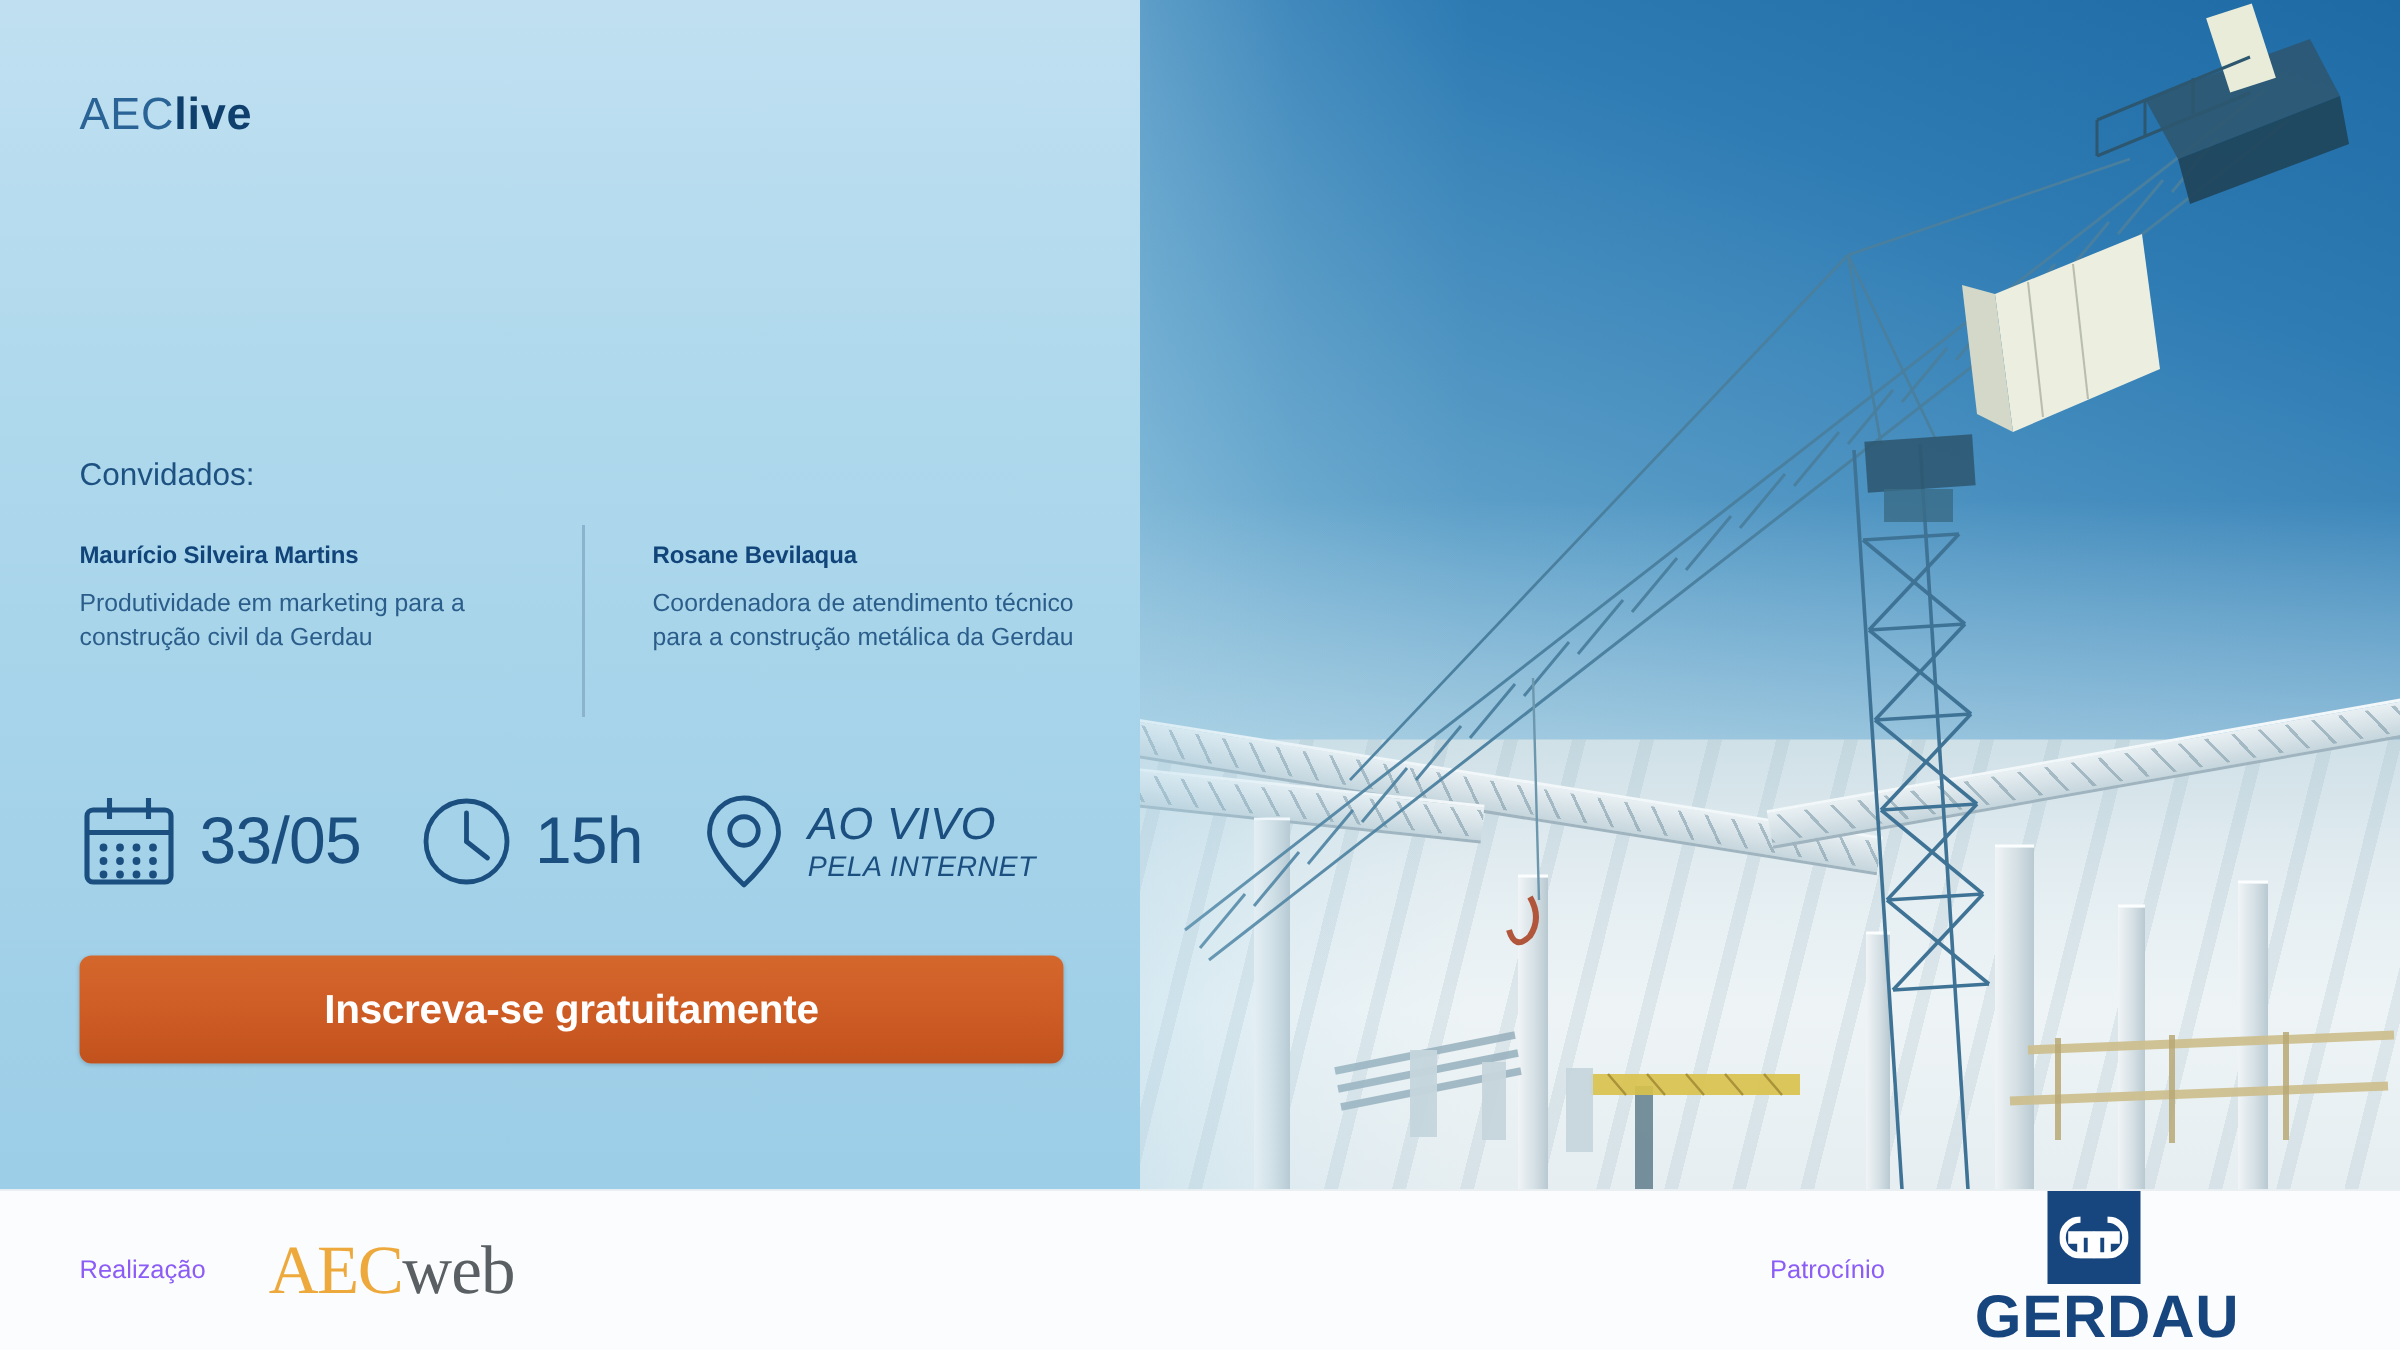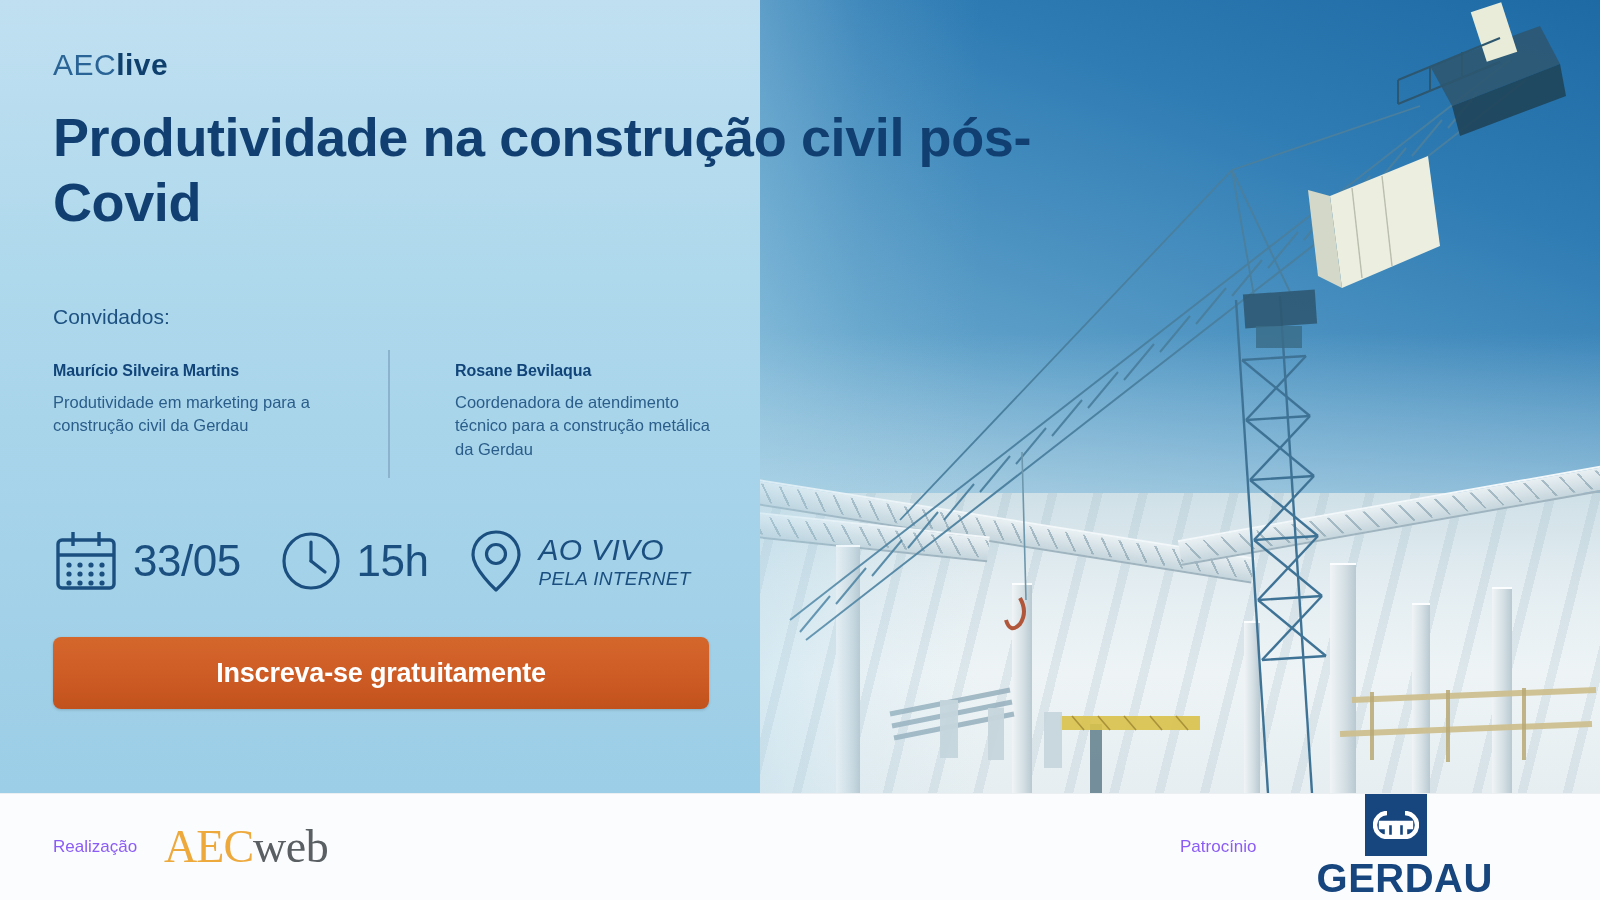--- a/index.html
+++ b/index.html
@@ -95,35 +95,35 @@
       rgba(169,213,234,0) 100%);
   }
   .panel-tint {
     position:absolute; left:0; top:0; bottom:0; width:760px;
     background:linear-gradient(180deg,#c0e0f1 0%,#aed8ec 35%,#a4d2e9 70%,#9ccee7 100%);
   }
 
   
   .content { position:absolute; left:0; top:0; width:900px; height:793px; }
 
-  .brand { position:absolute; left:53px; top:48px; font-size:30px; letter-spacing:.5px; color:#134a7a; }
+  .brand { position:absolute; left:53px; top:60px; font-size:30px; letter-spacing:.5px; color:#134a7a; }
   .brand .thin { font-weight:400; color:#2a6496; }
   .brand .bold { font-weight:700; color:#0f3f6d; }
 
   .title {
     position:absolute; left:53px; top:105px; width:1040px;
     font-size:54px; line-height:1.20; font-weight:700;
     color:#113f72; letter-spacing:-.4px;
   }
 
   .guests-label { position:absolute; left:53px; top:305px; font-size:21px; color:#1d5182; font-weight:400; }
 
   .speakers { position:absolute; left:53px; top:362px; width:790px; display:flex; }
   .speaker { width:338px; }
-  .speaker.second { padding-left:64px; }
+  .speaker.second { padding-left:44px; }
   .sp-divider {
     position:absolute; left:335px; top:-12px; width:2px; height:128px;
     background:#8cb3cd;
   }
   .sp-name { font-size:16px; font-weight:700; color:#11457a; letter-spacing:-.1px; margin-bottom:11px; }
   .sp-role { font-size:16.5px; line-height:1.42; color:#2a5d8a; }
 
   
   .info { position:absolute; left:53px; top:528px; display:flex; align-items:center; }
   .info-item { display:flex; align-items:center; }
@@ -148,21 +148,21 @@
   
   .footer {
     position:absolute; left:0; top:793px; width:1600px; height:107px;
     background:#fbfcfd; border-top:1px solid #eceff1;
     display:flex; align-items:center;
   }
   .foot-left { position:absolute; left:53px; display:flex; align-items:center; }
   .foot-right { position:absolute; left:1180px; display:flex; align-items:center; }
   .foot-label { font-size:17px; color:#8b5cf6; font-weight:400; }
 
-  .aecweb { margin-left:27px; font-family:"Liberation Serif", serif; font-size:46px; line-height:1; }
+  .aecweb { margin-left:42px; font-family:"Liberation Serif", serif; font-size:46px; line-height:1; }
   .aecweb .a { color:#eda93c; letter-spacing:-1px; }
   .aecweb .w { color:#5a5f63; letter-spacing:-.5px; }
 
   .gerdau { margin-left:42px; display:flex; align-items:center;flex-direction:column; }
   .g-mark {
     width:62px; height:62px; background:#17457e;
     display:flex; align-items:center; justify-content:center;
   }
   .g-word { margin-left:18px; font-size:40px; font-weight:700; color:#17457e; letter-spacing:.5px; }
 </style>
@@ -330,21 +330,20 @@
 
     <div class="photo-fade"></div>
     <div class="panel-tint"></div>
 
     <div class="content">
 
       <div class="brand">
         <span class="thin">AEC</span><span class="bold">live</span>
       </div>
 
-      <h1 class="title">Produtividade na construção civil pós-Covid</h1>
 
       <div class="guests-label">Convidados:</div>
 
       <div class="speakers">
         <div class="speaker">
           <div class="sp-name">Maurício Silveira Martins</div>
           <div class="sp-role">Produtividade em marketing para a construção civil da Gerdau</div>
         </div>
         <div class="sp-divider"></div>
         <div class="speaker second">

